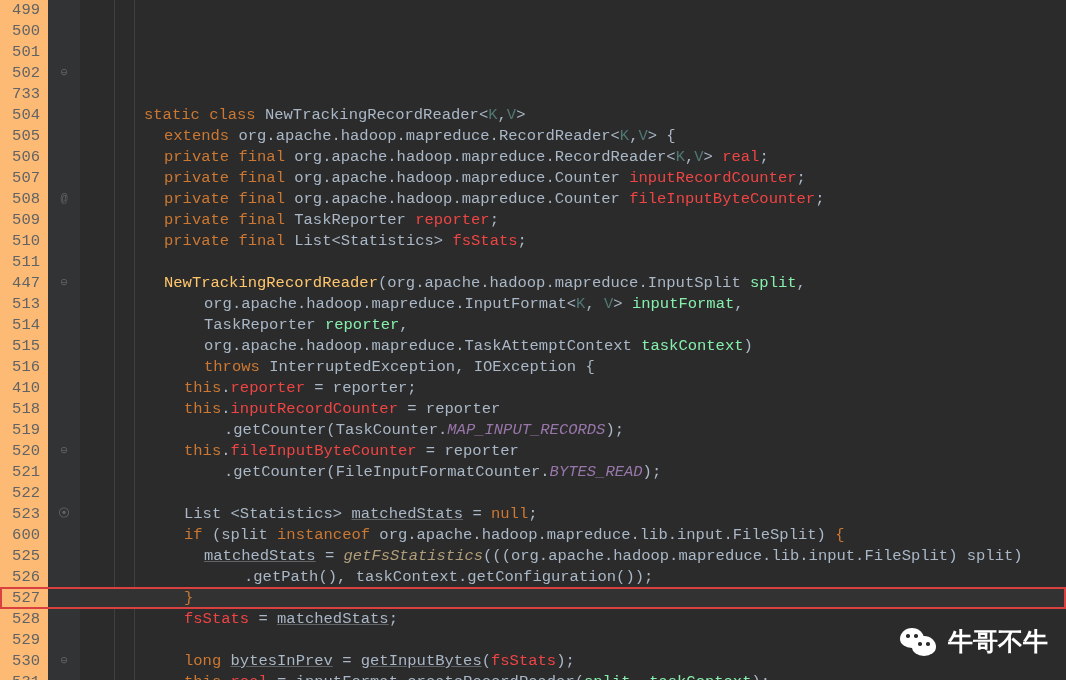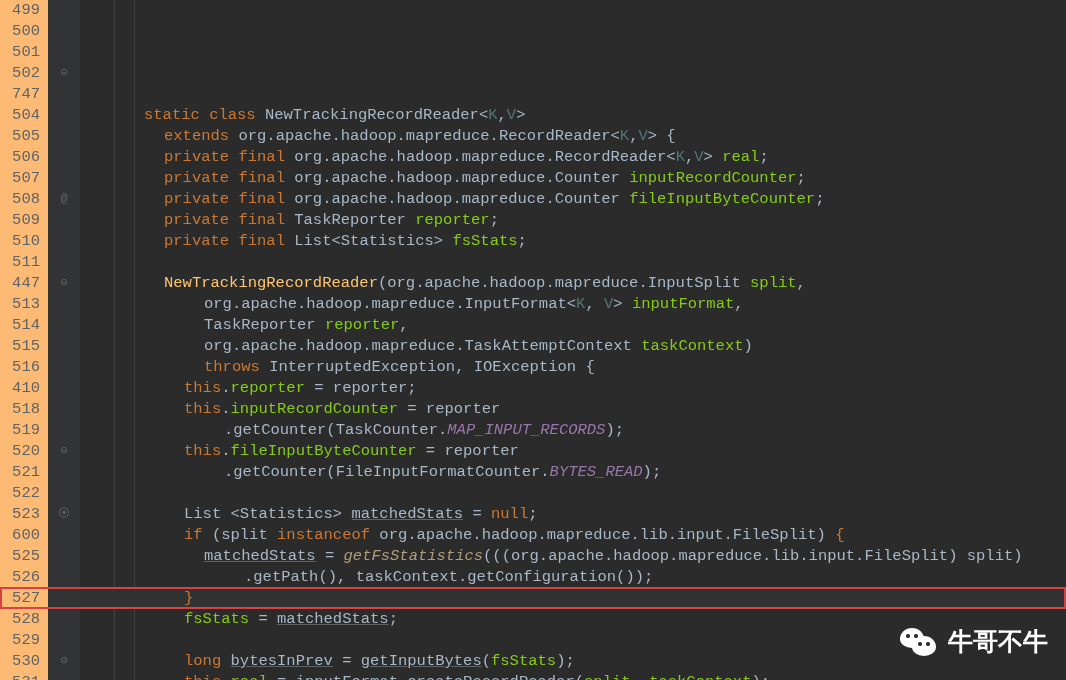--- a/index.html
+++ b/index.html
@@ -74,24 +74,24 @@
     height: 22px;
     border: 2px solid #d94141;
     pointer-events: none;
     z-index: 5;
   }
   
   .kw { color: #cc7832; }
   .typ { color: #507874; }
   .fn { color: #ffc66d; }
   .fnu { color: #b09d79; font-style: italic; text-align: right; }
-  .fld { color: #84cc16; }
+  .fld { color: #ef4444; }
   .op { color: #a9b7c6; }
   .plain { color: #a9b7c6; }
-  .param { color: #84cc16; }
+  .param { color: #86efac; }
   .const { color: #9876aa; font-style: italic; }
   .under { text-decoration: underline; text-decoration-color: #606366; }
   .watermark {
     position: absolute;
     right: 18px;
     bottom: 24px;
     display: flex;
     align-items: center;
     color: #fff;
     font-family: 'PingFang SC','Microsoft YaHei',sans-serif;
@@ -133,21 +133,21 @@
 </style>
 </head>
 <body>
 
 <div class="editor">
   <div class="gutter" id="gutter">
       <div class="gutter-line">499</div>
       <div class="gutter-line">500</div>
       <div class="gutter-line">501</div>
       <div class="gutter-line">502</div>
-      <div class="gutter-line">747</div>
+      <div class="gutter-line">733</div>
       <div class="gutter-line">504</div>
       <div class="gutter-line">505</div>
       <div class="gutter-line">506</div>
       <div class="gutter-line">507</div>
       <div class="gutter-line">508</div>
       <div class="gutter-line">509</div>
       <div class="gutter-line">510</div>
       <div class="gutter-line">511</div>
       <div class="gutter-line">447</div>
       <div class="gutter-line">513</div>

